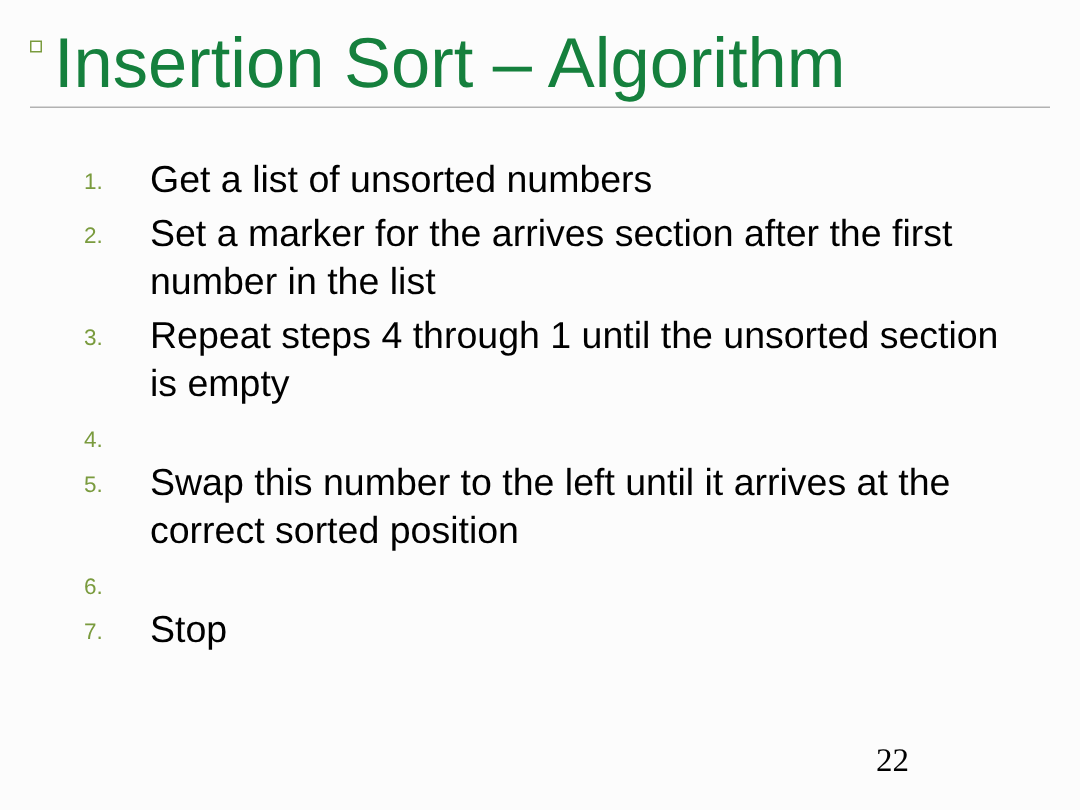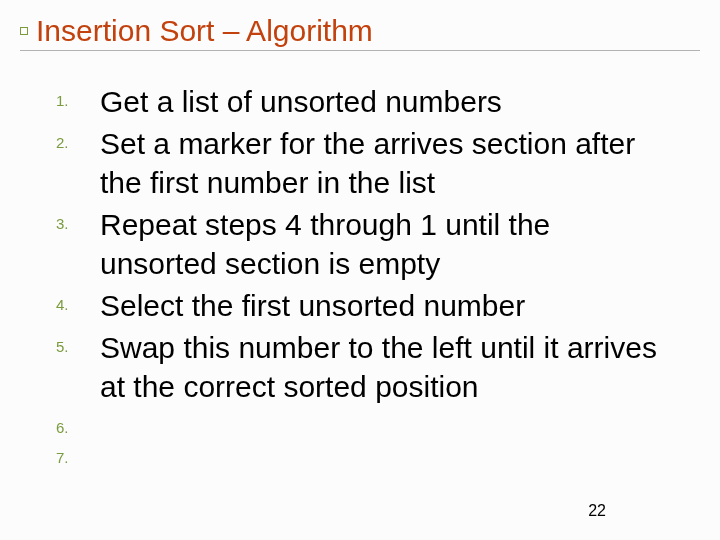--- a/index.html
+++ b/index.html
@@ -26,52 +26,53 @@
     .title-bullet {
       width: 8px;
       height: 8px;
       border: 1px solid #7a9b3e;
       background: #fff;
       margin-top: 13px;
       margin-right: 8px;
       flex-shrink: 0;
     }
     .title {
-      font-size: 30px;
+      font-size: 47px;
       font-weight: 400;
-      color: #c2410c;
+      color: #15803d;
       letter-spacing: 0px;
     }
     .list {
       margin-left: 36px;
       margin-right: 28px;
     }
     .list-item {
       display: flex;
       align-items: flex-start;
       margin-bottom: 4px;
     }
     .num {
       width: 44px;
       flex-shrink: 0;
       font-size: 15px;
       color: #7a9b3e;
       padding-top: 9px;
     }
     .text {
-      font-size: 30px;
+      font-size: 25px;
       line-height: 1.28;
       color: #000;
     }
     .page-num {
       position: absolute;
       bottom: 6px;
       right: 94px;
-      font-size: 16px;
+      font-size: 22px;
       color: #000;
+      font-family: Liberation Serif, serif;
     }
   </style>
 </head>
 <body>
 
 <div class="slide">
 
   <div class="title-wrap">
     <div class="title-bullet"></div>
     <h1 class="title">Insertion Sort – Algorithm</h1>
@@ -85,29 +86,29 @@
     <div class="list-item">
       <div class="num">2.</div>
       <div class="text">Set a marker for the arrives section after the first number in the list</div>
     </div>
     <div class="list-item">
       <div class="num">3.</div>
       <div class="text">Repeat steps 4 through 1 until the unsorted section is empty</div>
     </div>
     <div class="list-item">
       <div class="num">4.</div>
-      <div class="text">Select the first unsorted number</div>
     </div>
     <div class="list-item">
       <div class="num">5.</div>
       <div class="text">Swap this number to the left until it arrives at the correct sorted position</div>
     </div>
     <div class="list-item">
       <div class="num">6.</div>
     </div>
     <div class="list-item">
       <div class="num">7.</div>
+      <div class="text">Stop</div>
     </div>
   </div>
 
   <div class="page-num">22</div>
 
 </div>
 
 </body></html>

